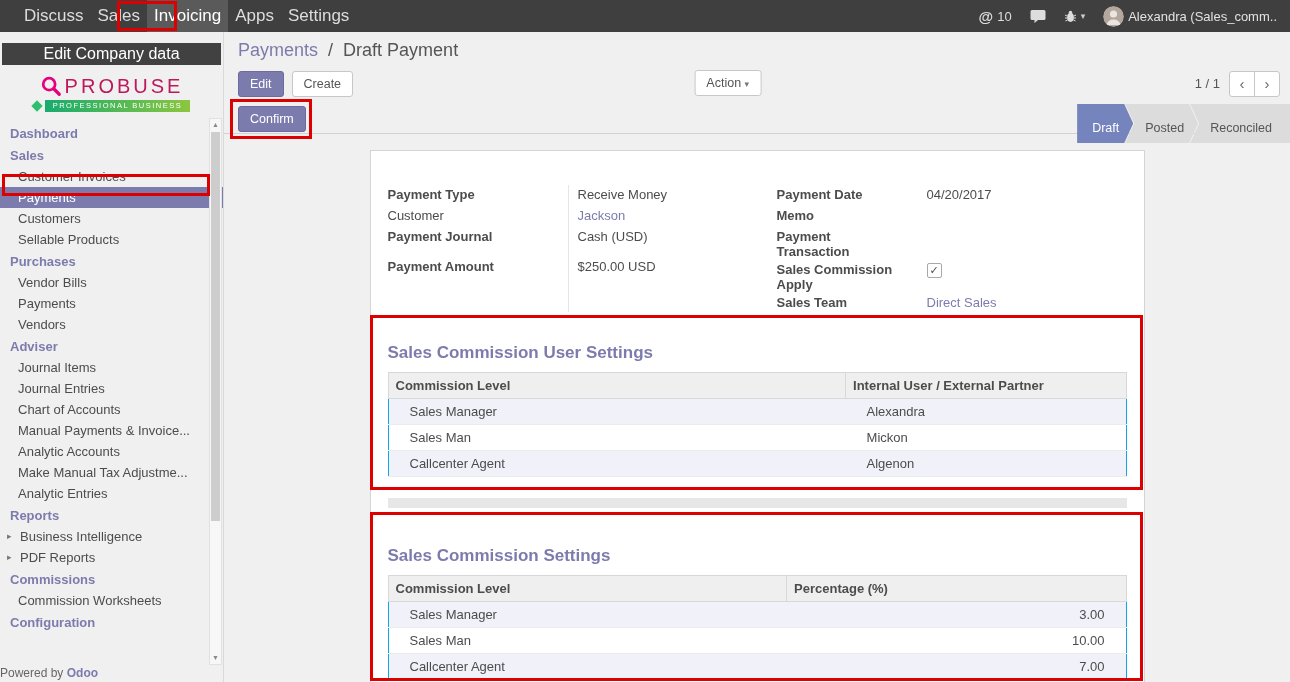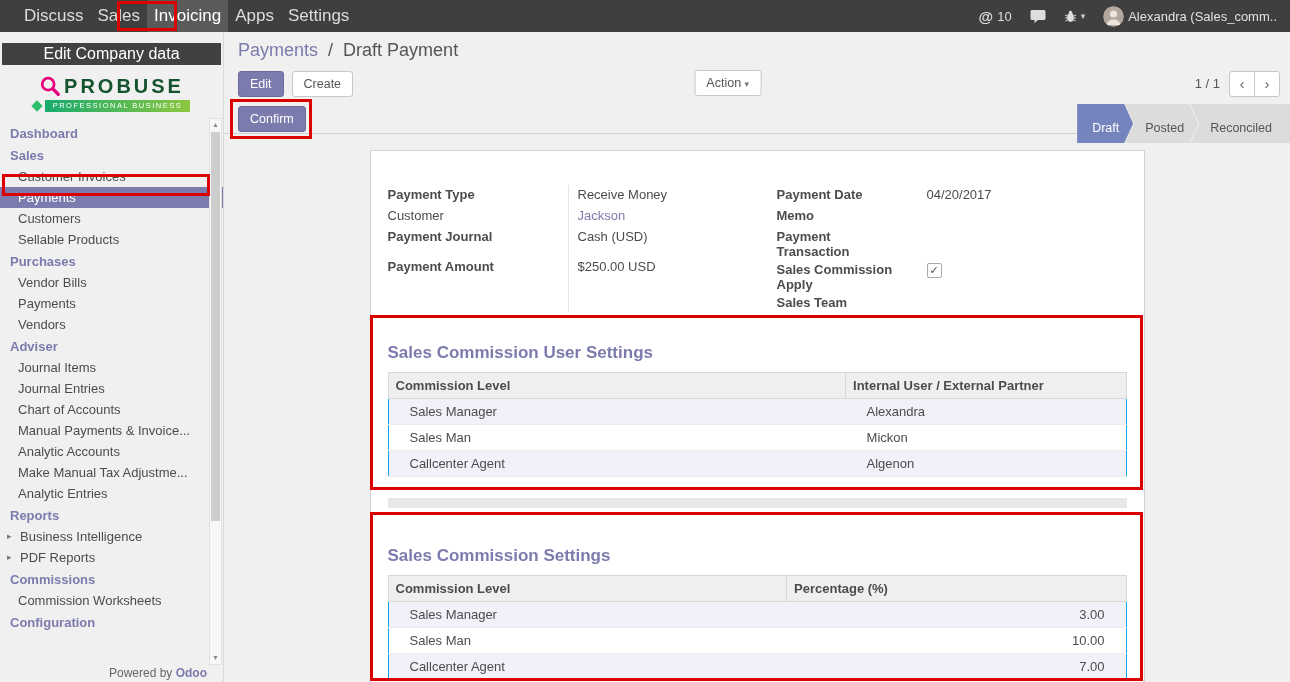--- a/index.html
+++ b/index.html
@@ -19,32 +19,32 @@
   .avatar{width:21px;height:21px;border-radius:50%;overflow:hidden;display:inline-flex;}
   .uname{max-width:152px;white-space:nowrap;overflow:hidden;font-size:13px;color:#e2e2e2;text-align:right;}
 
   
   .sidebar{position:absolute;top:32px;left:0;width:224px;bottom:0;background:#f0f0f0;
            border-right:1px solid #d9d9d9;box-sizing:border-box;z-index:5;}
   .edit-company{margin:11px 2px 0;height:22px;line-height:22px;background:#414141;color:#fff;
                 font-size:16px;text-align:center;cursor:pointer;}
   .logo{height:48px;margin-top:4px;display:flex;flex-direction:column;align-items:center;justify-content:center;}
   .logo-row{display:flex;align-items:center;gap:3px;}
-  .logo-text{font-size:20px;font-weight:bold;letter-spacing:3px;color:#14532d;}
+  .logo-text{font-size:20px;font-weight:normal;letter-spacing:3px;color:#be185d;}
   .logo-tagline-row{display:flex;align-items:center;gap:4px;margin-top:2px;}
   .logo-cube{width:8px;height:8px;background:#2ebf6e;transform:rotate(45deg);}
   .logo-tagline{font-size:7.5px;letter-spacing:1.5px;color:#fff;padding:1.5px 8px;
                 background:linear-gradient(90deg,#18ab6e,#8cc63f);}
   .side-nav{margin-top:5px;font-size:13px;}
   .s-head{padding:4px 10px 3px;font-weight:bold;color:#7c7bad;cursor:pointer;}
   .s-item{padding:3px 10px 3px 18px;color:#4c4c4c;cursor:pointer;display:flex;align-items:center;gap:4px;line-height:15px;}
   .s-item.exp{padding-left:7px;}
   .exp-caret{font-size:9px;color:#777;width:9px;}
   .s-item.selected{background:#7c7bad;color:#fff;}
-  .powered{position:absolute;bottom:2px;left:0;right:16px;text-align:right;font-size:12px;color:#666;}
+  .powered{position:absolute;bottom:2px;left:0;right:16px;text-align:left;font-size:12px;color:#666;}
   .powered .odoo{color:#7c7bad;font-weight:bold;cursor:pointer;}
   .sb-scroll{position:absolute;top:86px;right:1px;width:13px;height:547px;background:#f7f7f7;
              border:1px solid #e1e1e1;box-sizing:border-box;}
   .sb-arr{position:absolute;left:0;right:0;text-align:center;font-size:7px;color:#8a8a8a;line-height:12px;height:12px;cursor:pointer;}
   .sb-arr.up{top:0;}
   .sb-arr.down{bottom:0;}
   .sb-thumb{position:absolute;top:13px;left:1px;right:1px;height:389px;background:#cdcdcd;cursor:grab;}
 
   
   .main{position:absolute;top:32px;left:224px;right:0;bottom:0;background:#f0f0f0;}
@@ -319,20 +319,21 @@
               <div class="f-row">
                 <div class="f-label bold">Payment Transaction</div>
                 <div class="f-value"></div>
               </div>
               <div class="f-row">
                 <div class="f-label bold">Sales Commission Apply</div>
                 <div class="f-value"><span class="cbx checked">✓</span></div>
               </div>
               <div class="f-row">
                 <div class="f-label bold">Sales Team</div>
+                <div class="f-value"><span class="link">Direct Sales</span></div>
               </div>
             </div>
         </div>
 
         <section id="sec0">
           <h2 class="sec-title">Sales Commission User Settings</h2>
           <table class="o-table">
             <thead>
                 <tr>
                   <th>Commission Level</th>

